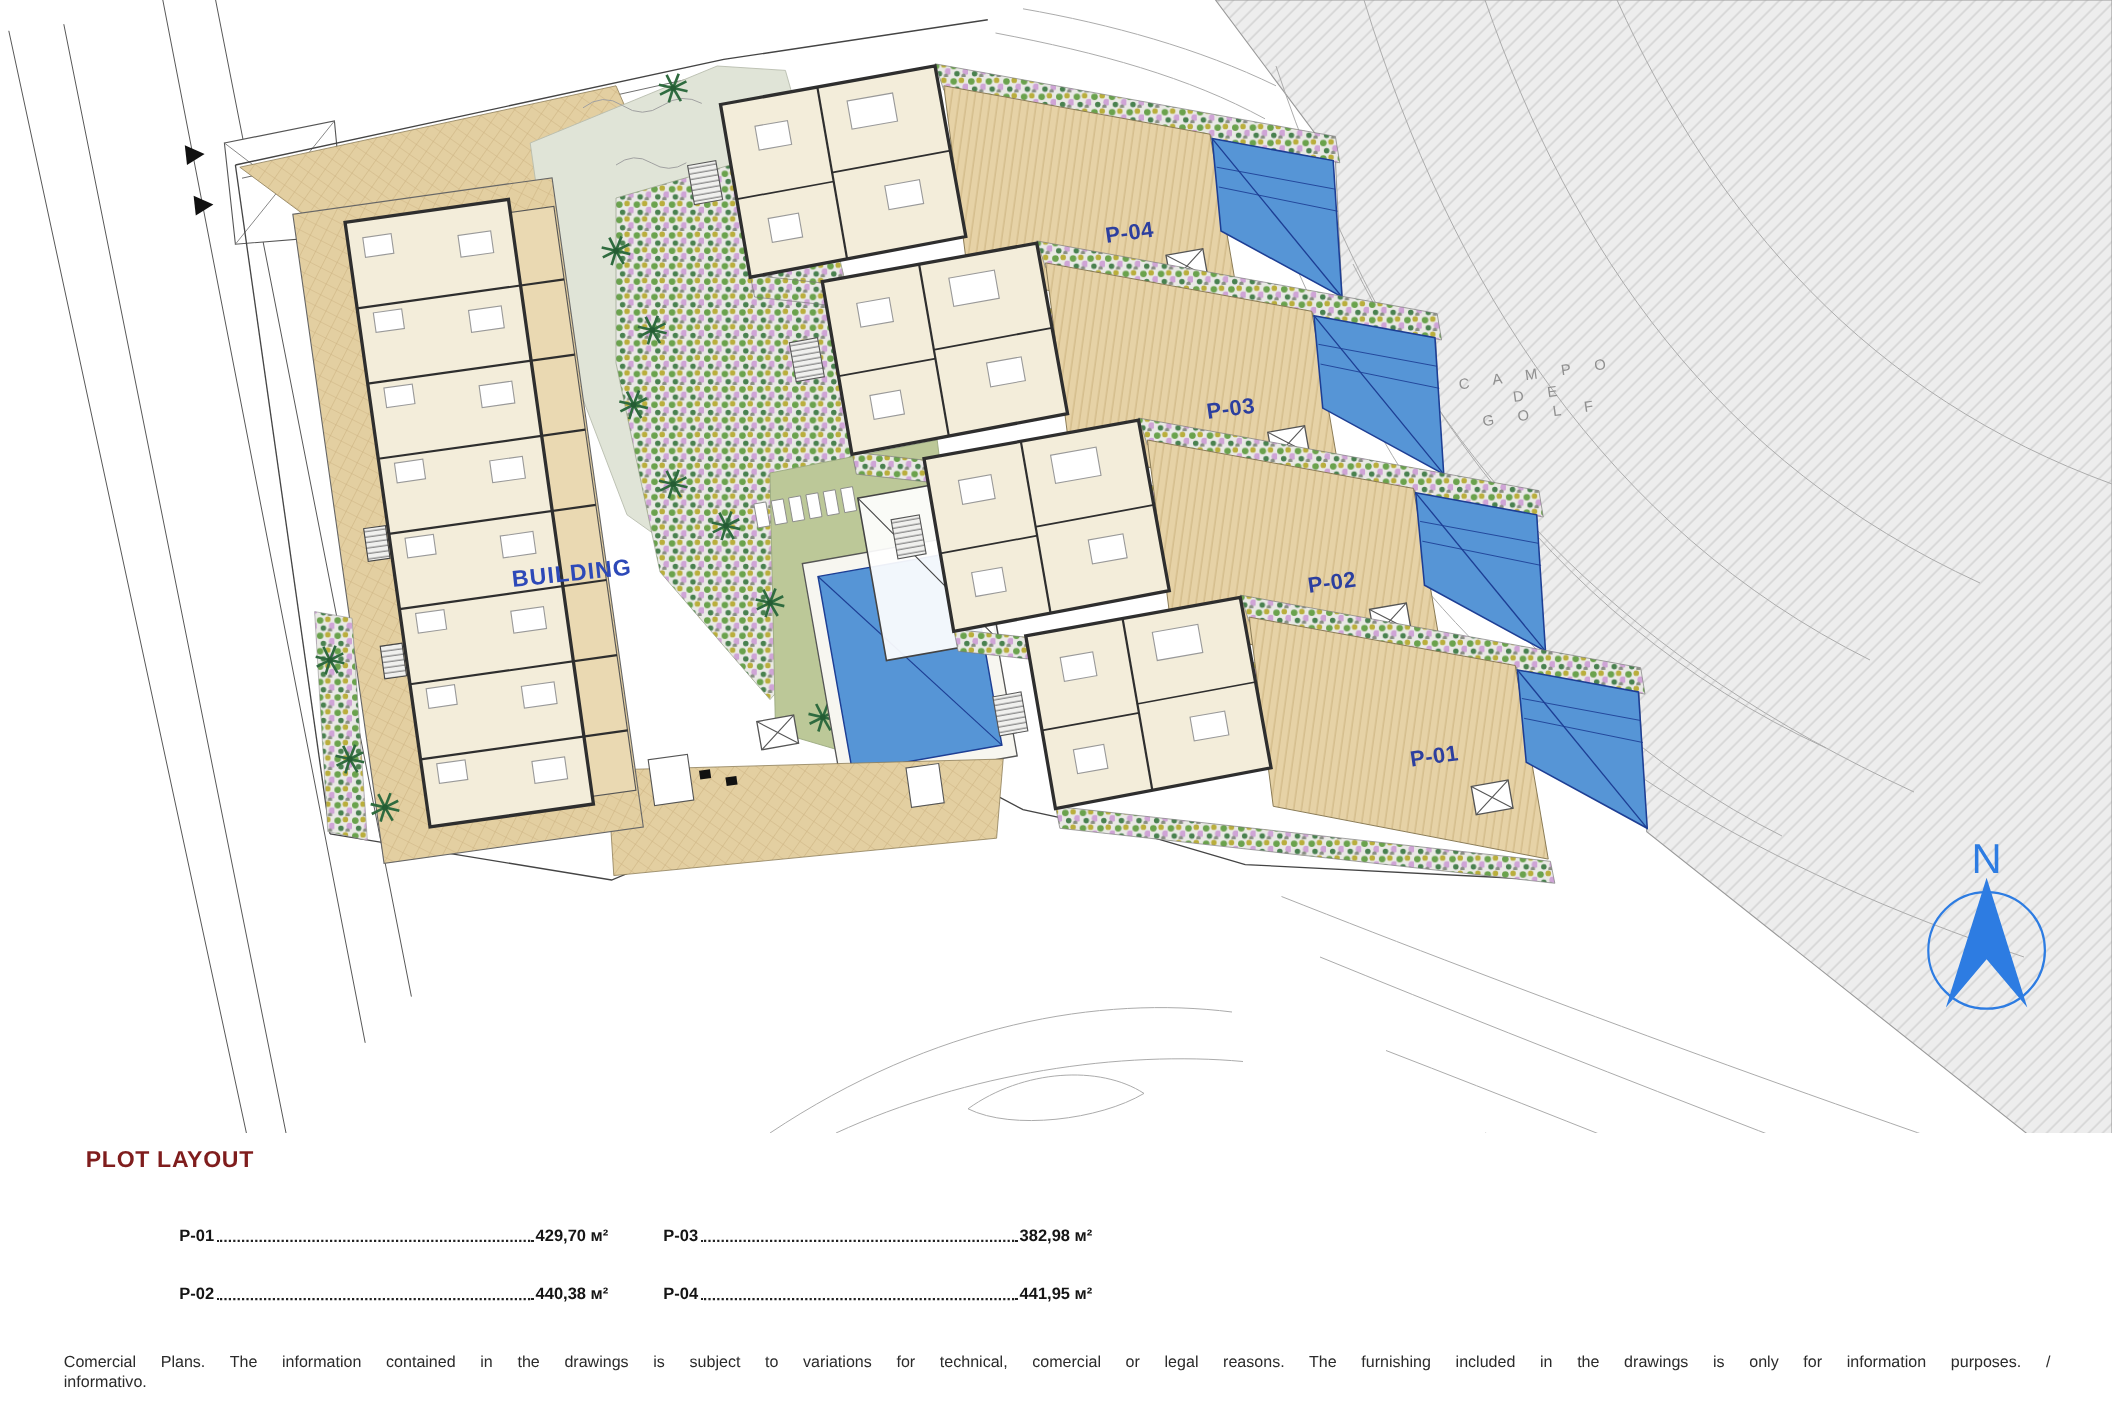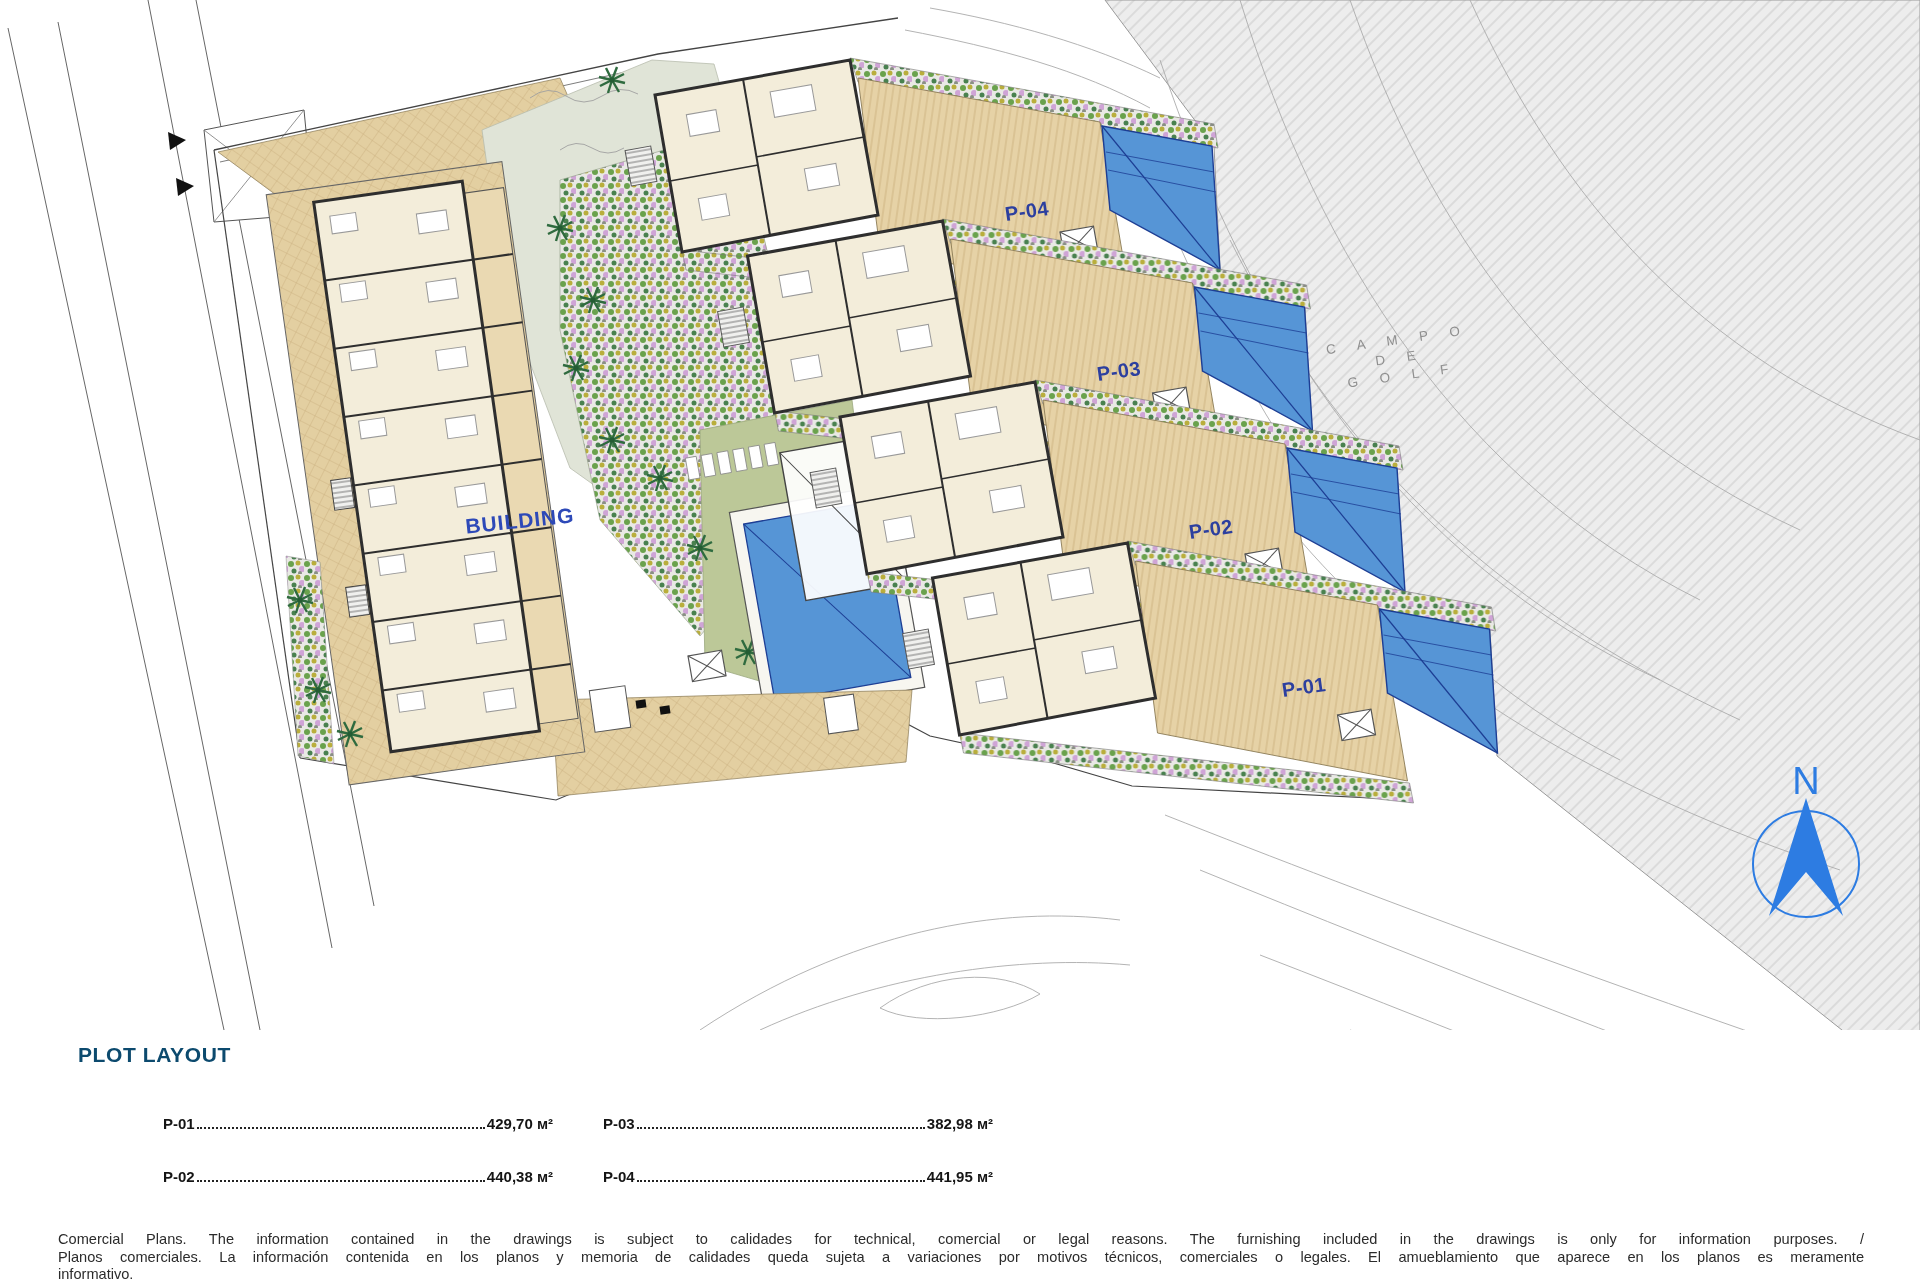--- a/index.html
+++ b/index.html
@@ -1,21 +1,21 @@
 <!DOCTYPE html>
 <html><head>
 <meta charset="utf-8">
 <style>
   html,body{margin:0;padding:0;background:#ffffff;}
   .stage{position:relative;width:1920px;height:1280px;background:#ffffff;overflow:hidden;
          font-family:"Liberation Sans",sans-serif;}
   svg text{font-family:"Liberation Sans",sans-serif;}
   .plan-svg{position:absolute;left:0;top:0;}
   .legend{position:absolute;left:78px;top:1040px;}
-  .legend-title{color:#0c4a6e;font-size:21px;font-weight:bold;letter-spacing:.6px;line-height:30px;}
+  .legend-title{color:#7f1d1d;font-size:21px;font-weight:bold;letter-spacing:.6px;line-height:30px;}
   .legend-grid{display:grid;grid-template-columns:390px 390px;column-gap:50px;row-gap:7px;
                margin:16px 0 0 85px;}
   .area-row{display:flex;align-items:flex-end;font-size:15px;font-weight:bold;color:#151515;width:390px;}
   .area-row .lbl{white-space:nowrap;}
   .area-row .leader{flex:1;border-bottom:2px dotted #222;margin:0 2px 3px 2px;}
   .area-row .val{white-space:nowrap;margin-top:29px;}
   .disclaimer{position:absolute;left:58px;top:1231px;width:1806px;color:#2b2b2b;
               font-size:14.6px;line-height:17.5px;}
   .disclaimer p{margin:0;text-align:justify;}
   .disclaimer p.stretch{text-align-last:justify;}
@@ -289,18 +289,17 @@
     </div>
     <div class="area-row">
       <span class="lbl">P-04</span>
       <span class="leader"></span>
       <span class="val">441,95 м²</span>
     </div>
   </div>
 </div>
 
 <div class="disclaimer">
-  <p class="stretch">Comercial Plans. The information contained in the drawings is subject to calidades for technical, comercial or legal reasons. The furnishing included in the drawings is only for information purposes. /</p>
-  <p class="stretch">Planos comerciales. La información contenida en los planos y memoria de calidades queda sujeta a variaciones por motivos técnicos, comerciales o legales. El amueblamiento que aparece en los planos es meramente</p>
+  <p class="stretch">Comercial Plans. The information contained in the drawings is subject to variations for technical, comercial or legal reasons. The furnishing included in the drawings is only for information purposes. /</p>
   <p>informativo.</p>
 </div>
 
 </div>
 
 </body></html>

